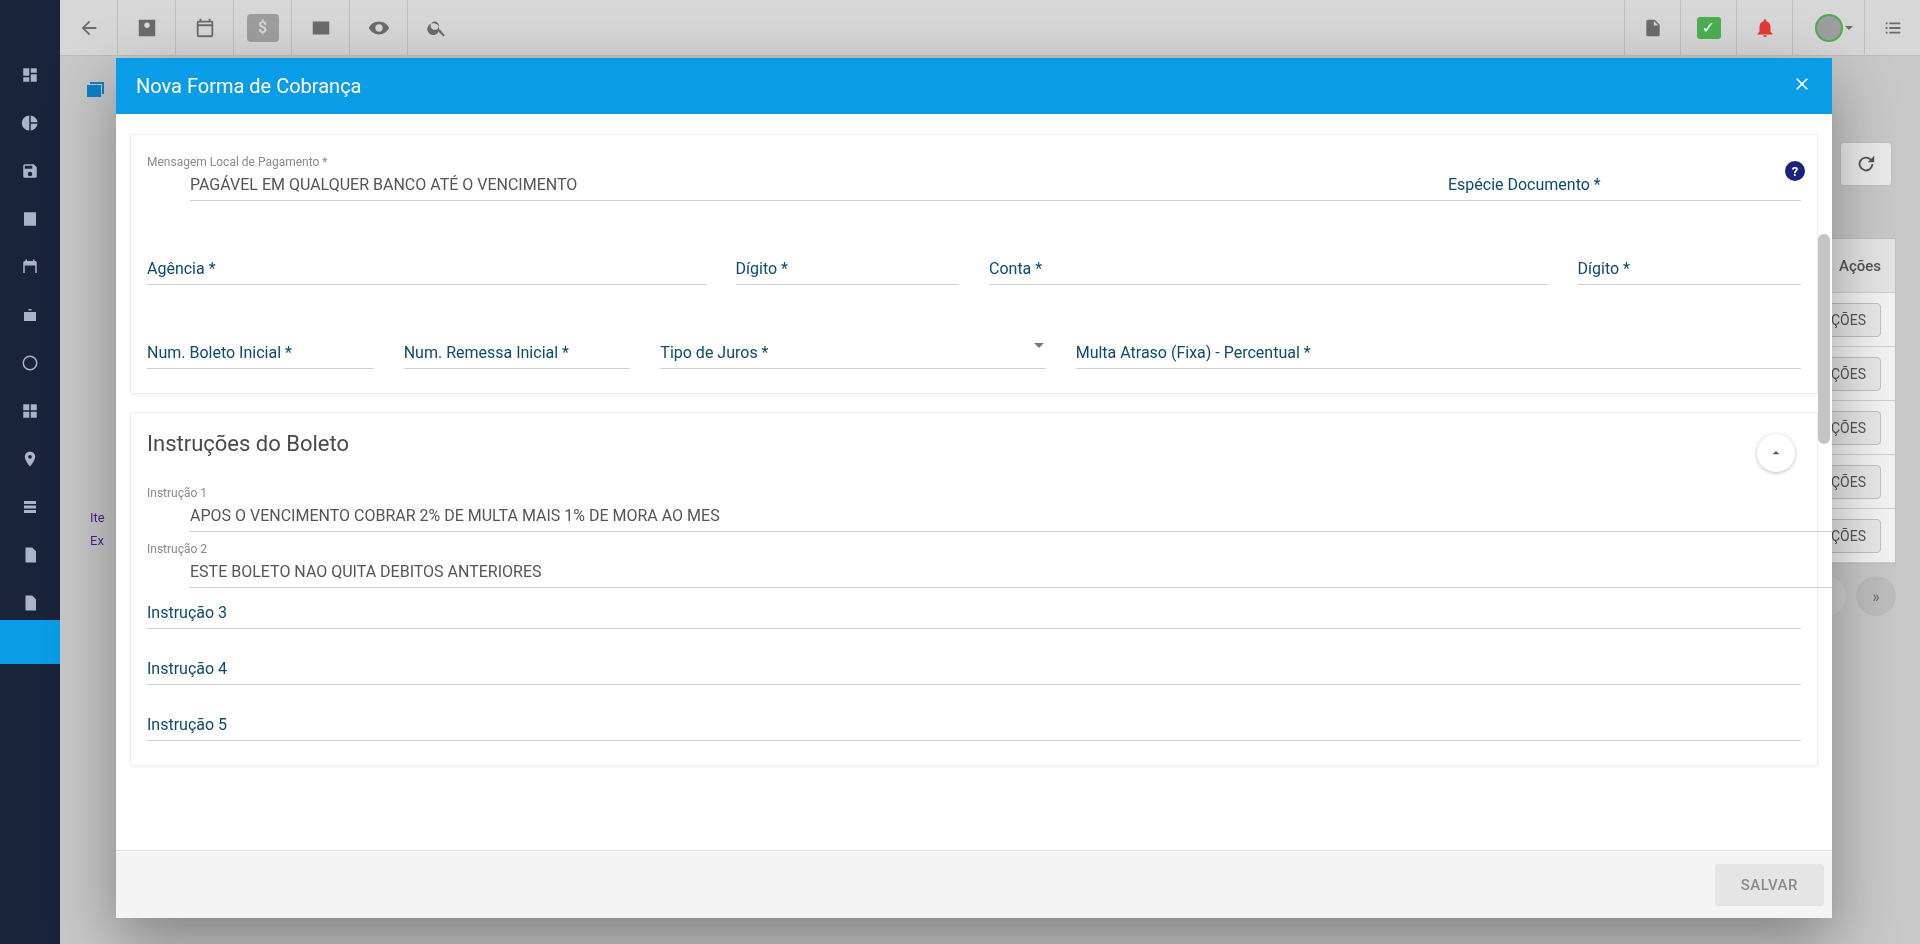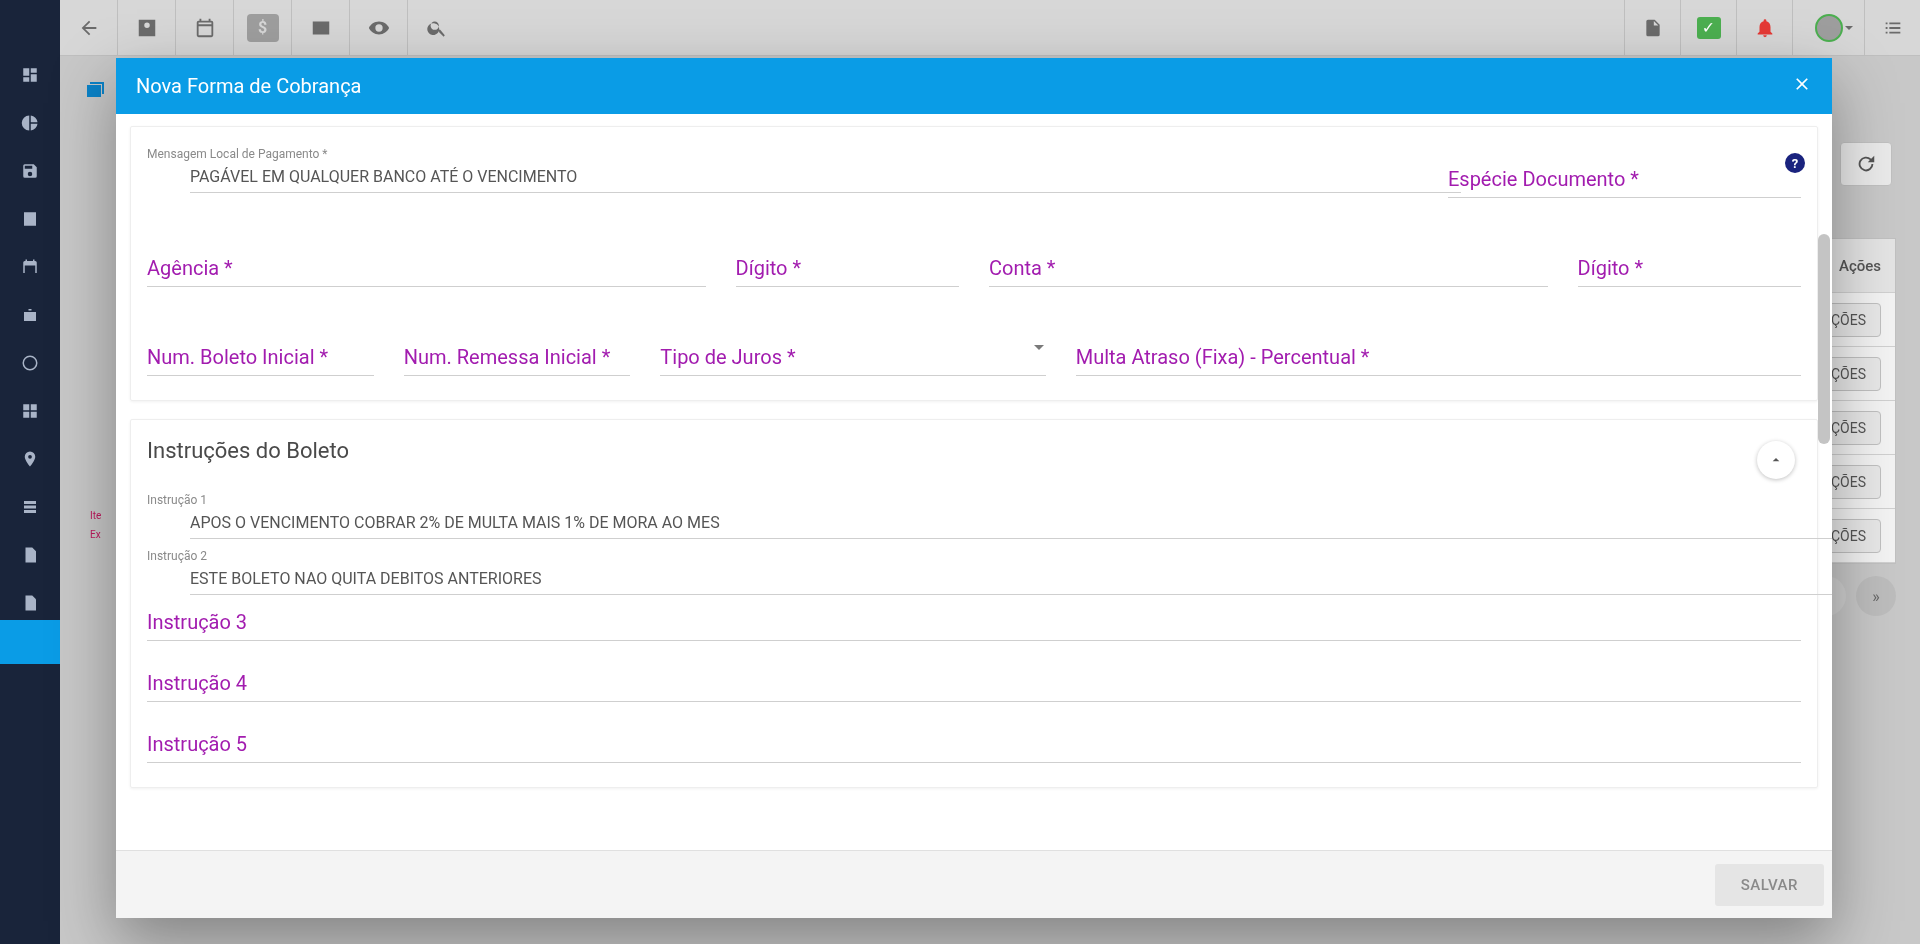--- a/index.html
+++ b/index.html
@@ -32,40 +32,40 @@
   .refresh-btn { position:absolute; right: 28px; top: 86px; width: 52px; height: 44px; background: #eaeaea; border:1px solid #c0c0c0; border-radius:4px; display:flex;align-items:center;justify-content:center;cursor:pointer;}
   .bg-table { position:absolute; left:84px; top:182px; right:24px; background:#f3f3f3; border:1px solid #c0c0c0;}
   .bg-row { height:54px; border-bottom:1px solid #d0d0d0; display:flex; align-items:center; padding:0 14px; color:#555; font-size:15px; justify-content:space-between;}
   .bg-row .acao-btn{ background:#e8e8e8;border:1px solid #c0c0c0;padding:8px 14px;border-radius:4px;font-size:14px;color:#555;}
   .bg-thead{background:#e4e4e4;font-weight:500;}
   .bg-pager{position:absolute;right:24px;top:520px;display:flex;gap:10px;}
   .bg-pager .pg{width:40px;height:40px;background:#d0d0d0;border-radius:20px;display:flex;align-items:center;justify-content:center;color:#666;}
   .modal { position: absolute; left: 116px; top: 58px; width: 1716px; height: 860px; background: #fff; box-shadow: 0 24px 60px rgba(0,0,0,0.35); display: flex; flex-direction: column; }
   .modal-title { background: #0a9ce6; color: #fff; height: 56px; display: flex; align-items: center; padding: 0 20px; font-size: 20px; font-weight: 400; justify-content: space-between; }
   .modal-close { cursor: pointer; color:#fff; }
-  .modal-body { flex: 1; overflow-y: auto; padding: 12px 14px; position:relative; }
+  .modal-body { flex: 1; overflow-y: auto; padding: 20px 14px; position:relative; }
   .modal-scroll-thumb{position:absolute;right:2px;top:120px;width:12px;height:210px;background:#c4c4c4;border-radius:6px;}
 
   .card { background: #fff; border: 1px solid #eee; border-radius: 2px; padding: 14px 16px 24px; margin-bottom: 18px; box-shadow: 0 1px 3px rgba(0,0,0,0.06); }
 
   .field-row { display: flex; gap: 30px; margin-top: 36px; }
   .field { flex: 1; position: relative; }
   .field-label { position: absolute; top: -14px; left: 0; font-size: 12px; color: #8a8a8a; }
   .field-input { width: 100%; border: none; border-bottom: 1px solid #cfcfcf; padding: 6px 0; font-size: 16px; color: #555; background: transparent; outline: none; margin-left: 43px; }
-  .field-placeholder { color: #a21caf; font-size: 20px; border-bottom: 1px solid #cfcfcf; padding: 6px 0; min-height:27px;}
+  .field-placeholder { color: #0c4a6e; font-size: 16px; border-bottom: 1px solid #cfcfcf; padding: 6px 0; min-height:27px;}
   .help-ico { position: absolute; right: -4px; top: -8px; width: 20px; height: 20px; border-radius: 50%; background: #1a237e; color: #fff; display: flex; align-items: center; justify-content: center; font-size: 13px; font-weight: bold; }
   .dd-arrow{position:absolute;right:2px;top:6px;border:5px solid transparent;border-top-color:#7a7a7a;}
 
   .section-title { font-size: 22px; color: #4a4a4a; margin-bottom: 12px; }
   .collapse-btn { position: absolute; right: 22px; margin-top: -34px; width: 38px; height: 38px; border-radius: 50%; background: #fff; box-shadow: 0 1px 4px rgba(0,0,0,0.25); display: flex; align-items: center; justify-content: center; cursor: pointer; }
 
   .modal-footer { height: 68px; background: #f4f4f4; display: flex; align-items: center; justify-content: flex-end; padding: 0 8px; border-top: 1px solid #e0e0e0;}
   .save-btn { background: #e5e5e5; color: #8a8a8a; padding: 12px 26px; border: none; border-radius: 3px; font-size: 15px; font-weight: 500; cursor: not-allowed; letter-spacing: 0.5px;}
 
-  .items-label{font-size:10px;color:#be185d;margin-top:6px;}
+  .items-label{font-size:13px;color:#4c1d95;margin-top:6px;}
 </style>
 </head>
 <body>
 
 <div class="topbar">
   <div class="logo">
       <div class="logo-inner"></div>
     </div>
   <div class="tb-group">
     <div class="tb-btn">

